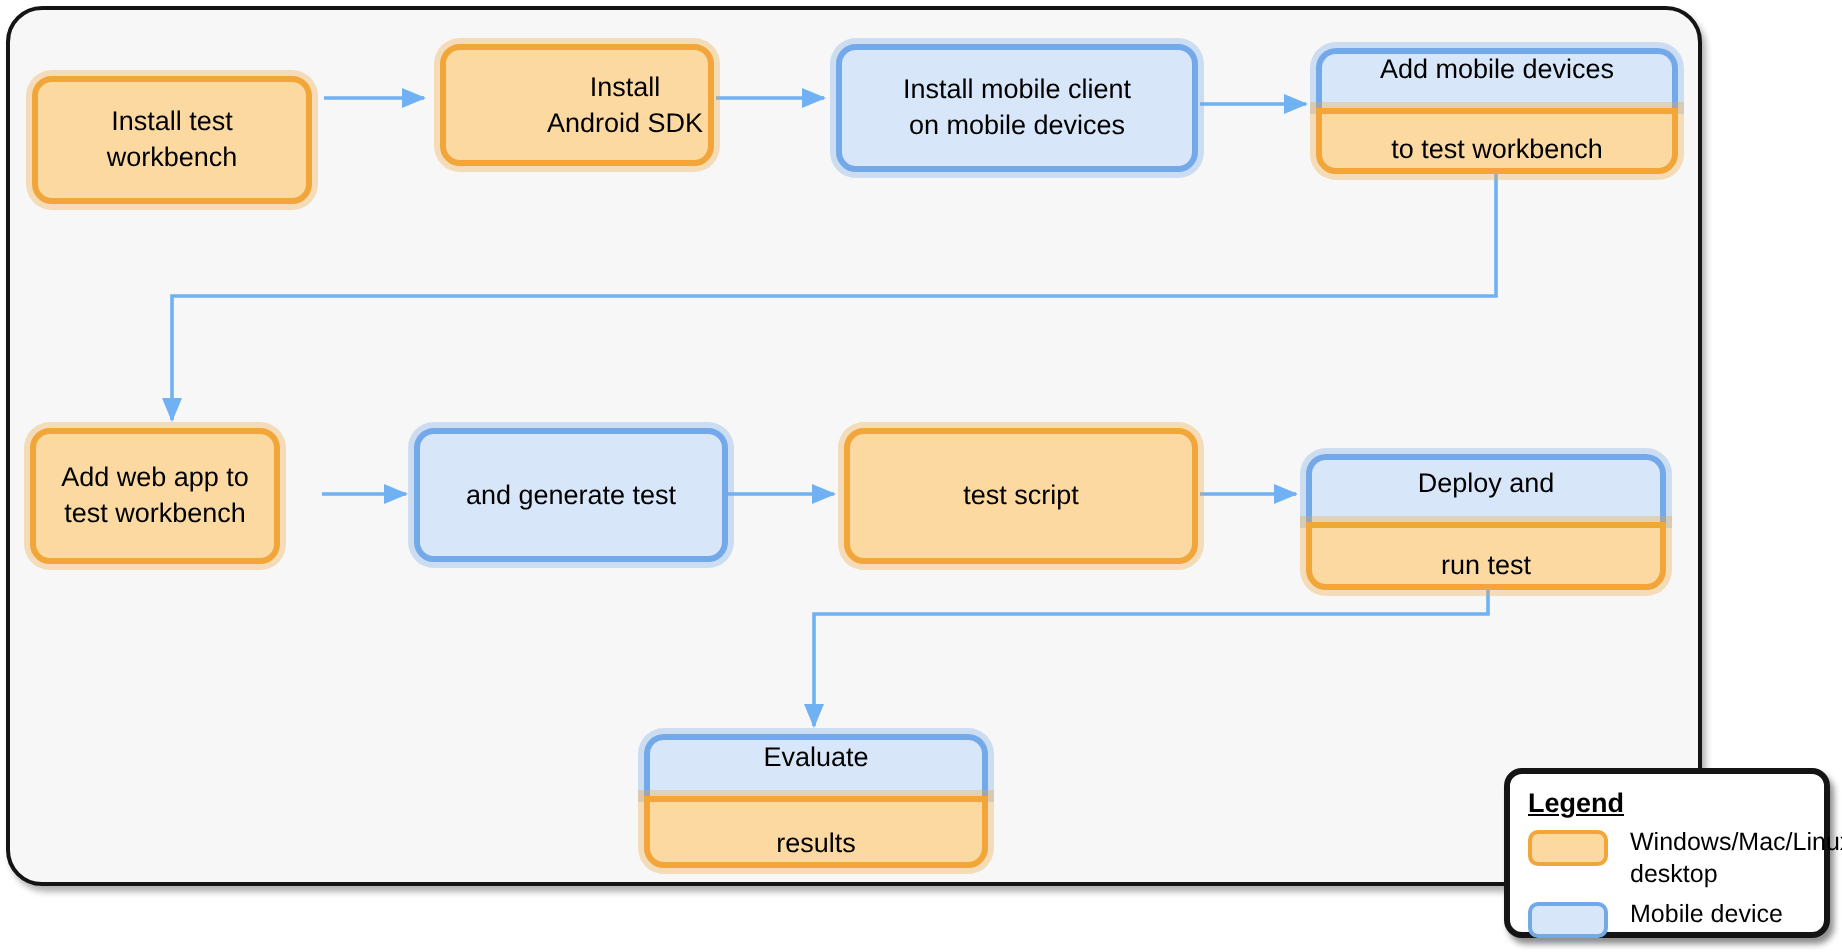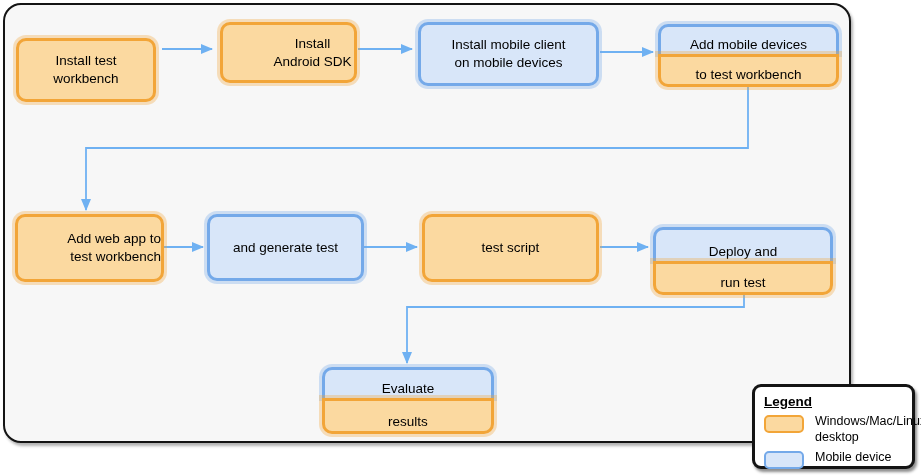--- a/index.html
+++ b/index.html
@@ -39,21 +39,21 @@
     box-sizing: border-box; width: 100%;
     display: flex; justify-content: center; align-items: center;
     text-align: center; font-size: 13.5px; line-height: 1.3;
   }
   .split .half.top {
     background: var(--mobile_fill, #d8e6f9);
     border: 3px solid var(--mobile_border, #74a9e9);
     border-bottom: none;
     border-radius: 10px 10px 0 0;
     box-shadow: 0 0 0 3px var(--mobile_halo, rgba(116,169,233,0.32));
-    align-items: flex-end; padding-bottom: 0;
+    align-items: flex-end; padding-bottom: 10px;
   }
   .split .half.bottom {
     background: var(--desktop_fill, #fbd9a0);
     border: 3px solid var(--desktop_border, #f2a538);
     border-radius: 0 0 10px 10px;
     box-shadow: 0 0 0 3px var(--desktop_halo, rgba(242,165,56,0.32));
     align-items: flex-end; padding-top: 2px;
     position: relative; z-index: 1;
   }
   
@@ -116,21 +116,21 @@
 
 <div class="split" style="left:658px; top:24px; width:181px;">
   <div class="half top" style="height:30px;">
     <div>Add mobile devices</div>
   </div>
   <div class="half bottom" style="height:33px;">
     <div>to test workbench</div>
   </div>
 </div>
 
-<div class="node desktop" style="left:15px; top:214px; width:149px; height:68px;align-items:flex-end;">
+<div class="node desktop" style="left:15px; top:214px; width:125px; height:68px;">
   <div>Add web app to</div>
   <div>test workbench</div>
 </div>
 
 <div class="node mobile" style="left:207px; top:214px; width:157px; height:67px;">
   <div>and generate test</div>
 </div>
 
 <div class="node desktop" style="left:422px; top:214px; width:177px; height:68px;">
   <div>test script</div>

